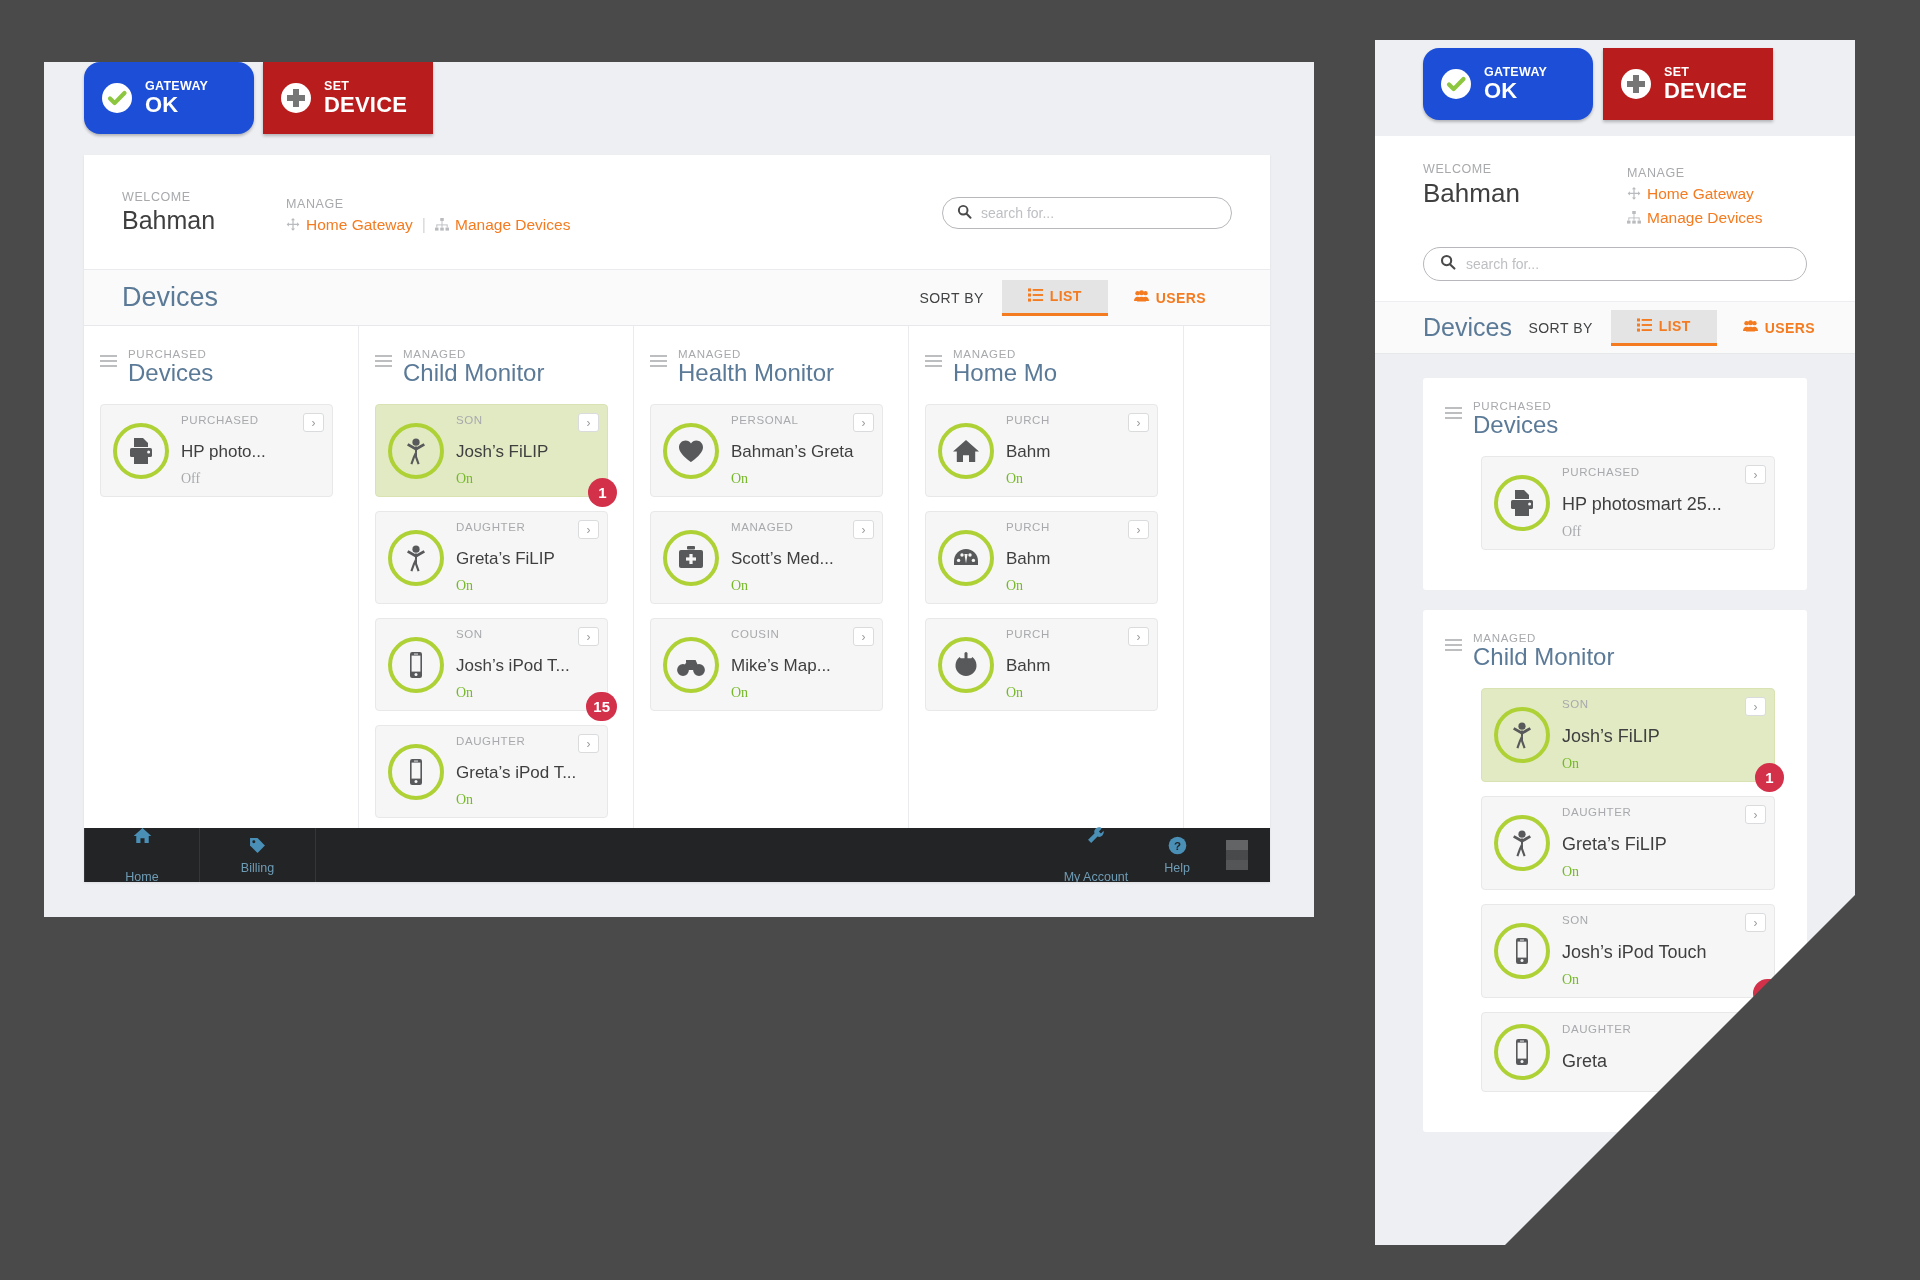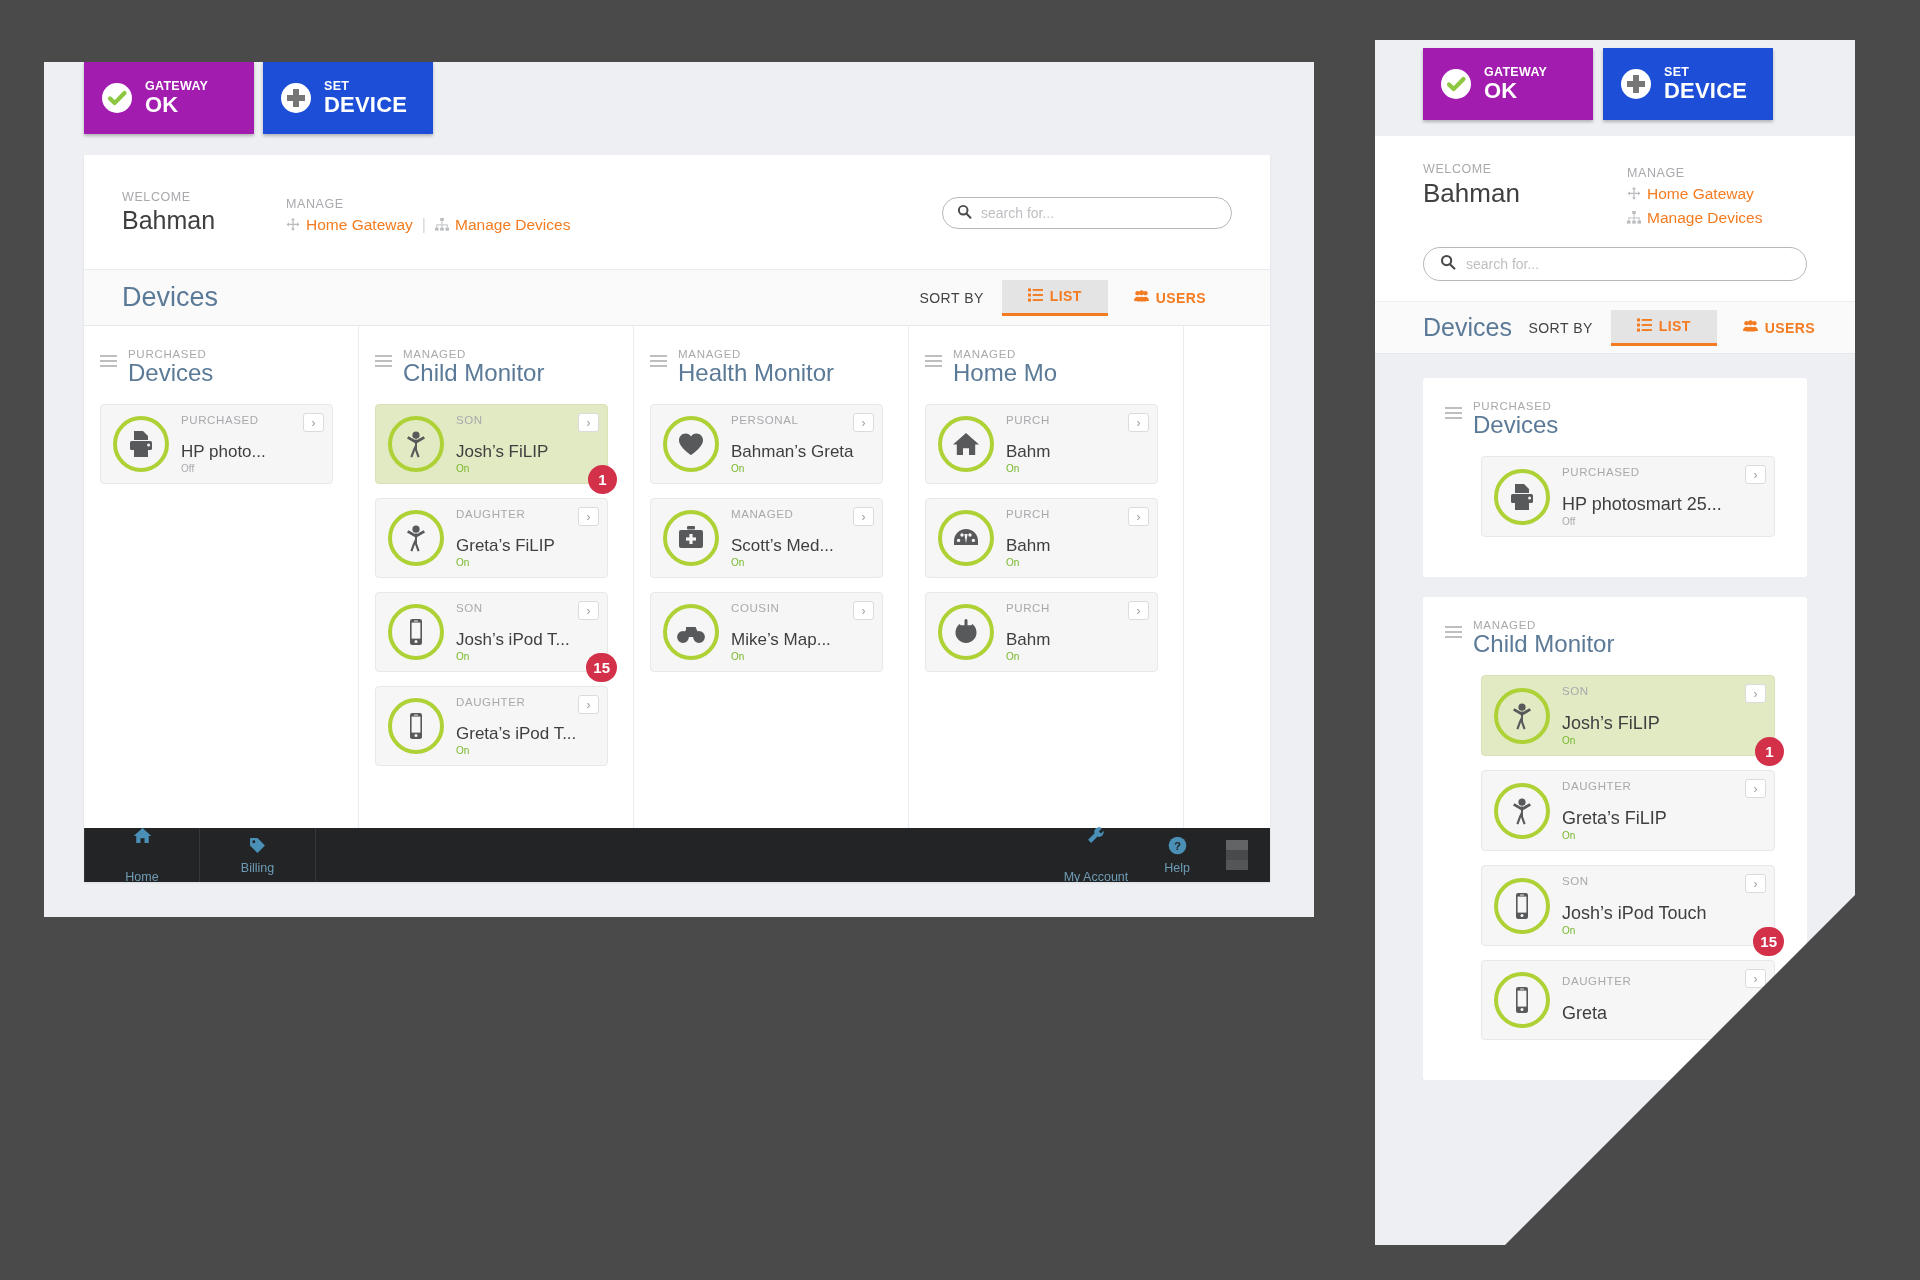--- a/index.html
+++ b/index.html
@@ -23,22 +23,22 @@
     padding-left: 40px; padding-top: 0;
     display: flex; gap: 9px; align-items: flex-start;
   }
   .status-btn {
     width: 170px; height: 72px;
     display: flex; align-items: center; gap: 12px;
     padding-left: 17px;
     box-shadow: 0 2px 3px rgba(0,0,0,0.25);
     color: #fff;
   }
-  .status-btn.green { background: #a21caf; }
-  .status-btn.grey { background: #1d4ed8; }
+  .status-btn.green { background: #1d4ed8; border-radius: 16px; }
+  .status-btn.grey { background: #b91c1c; }
   .sb-icon { width: 32px; height: 32px; flex: 0 0 32px; }
   .sb-text { line-height: 1.05; }
   .sb-small { font-size: 12.5px; font-weight: bold; letter-spacing: .3px; display:block; }
   .sb-big { font-size: 22px; font-weight: bold; letter-spacing: .2px; display:block; }
 
   .card-main {
     position: absolute; left: 40px; top: 93px;
     width: 1186px; height: 727px;
     background: #fff;
     box-shadow: 0 1px 2px rgba(0,0,0,0.08);
@@ -97,21 +97,21 @@
   .dev-ring {
     width: 56px; height: 56px; flex: 0 0 56px;
     border: 4px solid #aed136; border-radius: 50%;
     display: flex; align-items: center; justify-content: center;
     margin-right: 12px;
   }
   .dev-ring svg { width: 28px; height: 28px; fill: #58595b; }
   .dev-meta { flex: 1; min-width: 0; }
   .dev-rel { font-size: 11.5px; color: #a7a9ac; letter-spacing: .6px; }
   .dev-name { font-size: 17px; color: #3f3f3f; margin-top: 16px; white-space: nowrap; overflow: hidden; }
-  .dev-state { font-size: 10px; color: #76b82a; margin-top: 1px; }
+  .dev-state { font-size: 14px; color: #76b82a; margin-top: 9px; font-family: Liberation Serif, serif; }
   .dev-state.off { color: #a7a9ac; }
   .chev {
     position: absolute; right: 8px; top: 8px; width: 21px; height: 19px;
     background: #fff; border: 1px solid #d9dbdd; border-radius: 3px;
     display: flex; align-items: center; justify-content: center;
     font-size: 12px; color: #9a9c9e;
   }
   .badge {
     position: absolute; right: -10px; bottom: -11px;
     min-width: 29px; height: 29px; padding: 0 7px;

